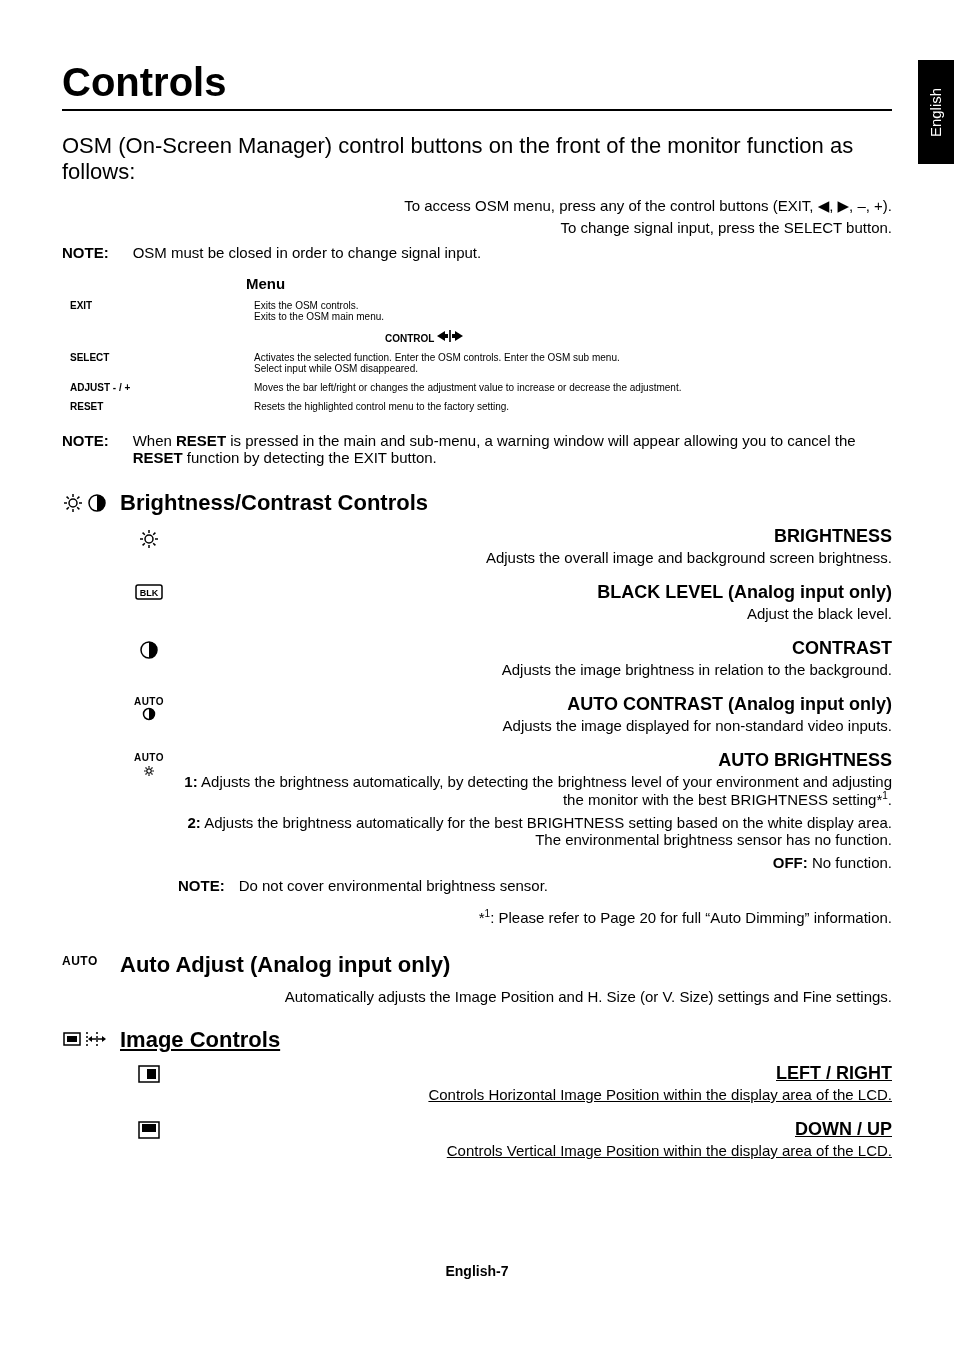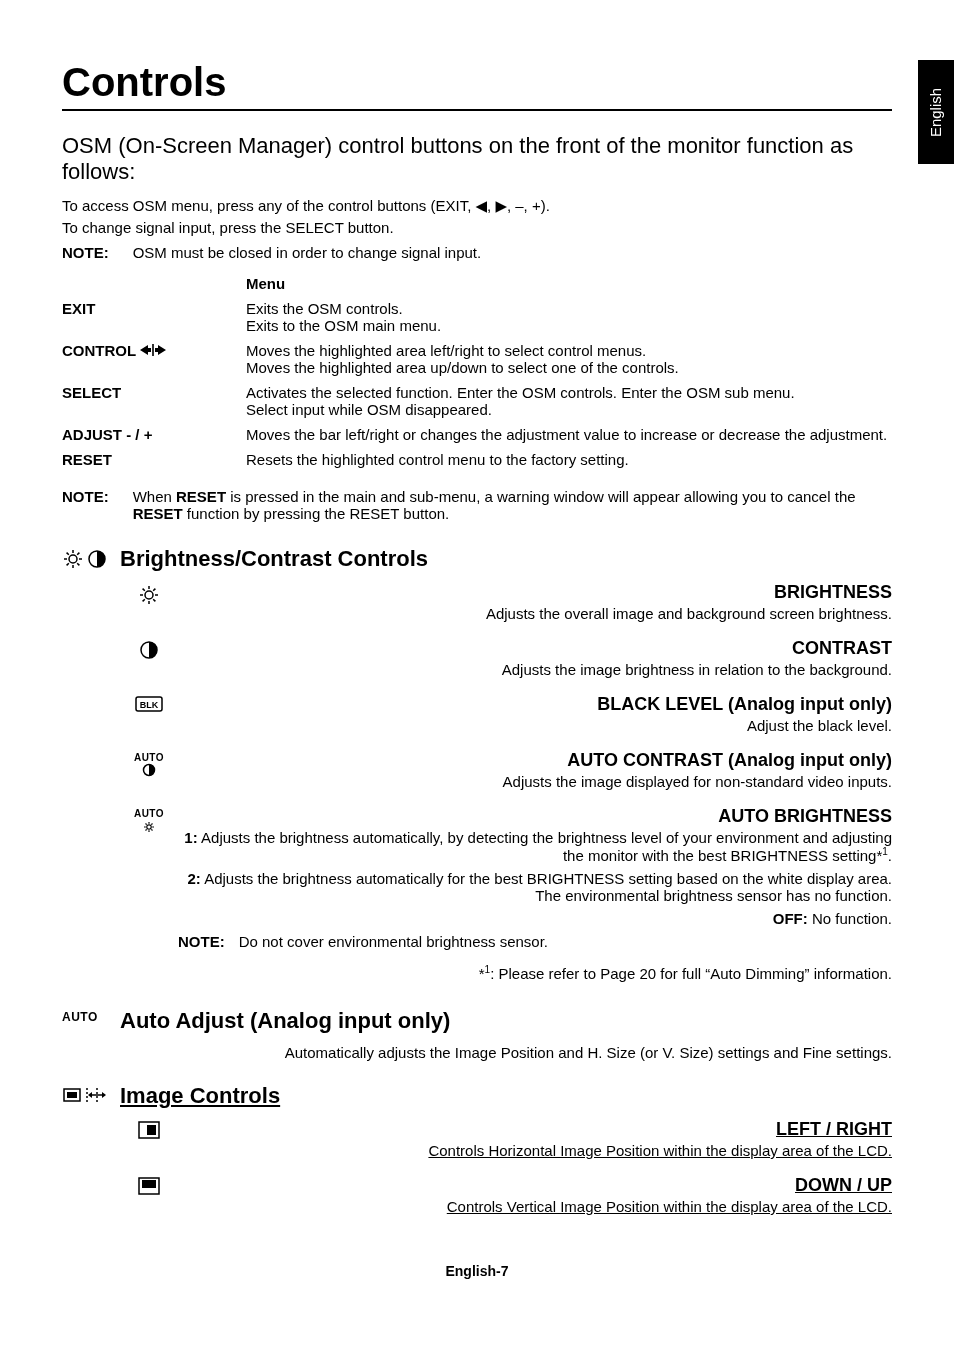--- a/index.html
+++ b/index.html
@@ -41,39 +41,40 @@
     margin-bottom: 22px;
   }
   h2.sub {
     font-size: 22px;
     font-weight: normal;
     margin: 0 0 12px 0;
   }
   .para {
     font-size: 15px;
     margin: 4px 0;
+    text-align: right;
   }
   .note-row {
     display: flex;
     gap: 24px;
     margin: 8px 0 12px 0;
     font-size: 15px;
   }
   .note-label { font-weight: bold; white-space: nowrap; }
   .menu-heading {
     font-weight: bold;
     font-size: 15px;
     margin-left: 184px;
     margin-top: 14px;
     margin-bottom: 8px;
   }
   .ctrl-row {
     display: flex;
-    font-size: 15px;
-    margin: 8px 0;
+    font-size: 10px;
+    margin: 8px 8px;
     justify-content: center;
   }
   .ctrl-label {
     font-weight: bold;
     width: 184px;
     flex-shrink: 0;
   }
   .ctrl-desc { flex: 1; }
 
   .reset-note {
@@ -174,24 +175,20 @@
   </div>
 
   <div class="ctrl-row">
     <div class="ctrl-label">
       <span>CONTROL </span><span class="ico-arrows"><svg viewBox="0 0 26 12">
             <polygon points="0,6 8,1 8,4 11,4 11,8 8,8 8,11" fill="#000"></polygon>
             <polygon points="26,6 18,1 18,4 15,4 15,8 18,8 18,11" fill="#000"></polygon>
             <rect x="12.2" y="0" width="1.6" height="12" fill="#000"></rect>
           </svg></span>
     </div>
-    <div class="ctrl-desc">
-      <div>Moves the highlighted area left/right to select control menus.</div>
-      <div>Moves the highlighted area up/down to select one of the controls.</div>
-    </div>
   </div>
 
   <div class="ctrl-row">
     <div class="ctrl-label">SELECT</div>
     <div class="ctrl-desc">
       <div>Activates the selected function. Enter the OSM controls. Enter the OSM sub menu.</div>
       <div>Select input while OSM disappeared.</div>
     </div>
   </div>
 
@@ -201,21 +198,21 @@
   </div>
 
   <div class="ctrl-row">
     <div class="ctrl-label">RESET</div>
     <div class="ctrl-desc">Resets the highlighted control menu to the factory setting.</div>
   </div>
 
   <div class="reset-note">
     <div class="note-label">NOTE:</div>
     <div class="reset-note-body">
-      <span>When </span><b>RESET</b><span> is pressed in the main and sub-menu, a warning window will appear allowing you to cancel the </span><b>RESET</b><span> function by pressing the RESET button.</span>
+      <span>When </span><b>RESET</b><span> is pressed in the main and sub-menu, a warning window will appear allowing you to cancel the </span><b>RESET</b><span> function by detecting the EXIT button.</span>
     </div>
   </div>
 
   <div class="section">
     <div class="section-col">
       <svg width="46" height="22" viewBox="0 0 46 22">
         <g transform="translate(11,11)">
           <circle r="4" fill="none" stroke="#000" stroke-width="1.5"></circle>
           <line x1="0" y1="-9" x2="0" y2="-6" stroke="#000" stroke-width="1.5"></line>
           <line x1="0" y1="9" x2="0" y2="6" stroke="#000" stroke-width="1.5"></line>
@@ -252,41 +249,41 @@
           </svg>
         </div>
         <div class="item-body">
           <div class="item-title">BRIGHTNESS</div>
           <p>Adjusts the overall image and background screen brightness.</p>
         </div>
       </div>
 
       <div class="item">
         <div class="item-col">
+          <svg width="28" height="16" viewBox="0 0 28 16">
+            <rect x="1" y="1" width="26" height="14" rx="2" fill="none" stroke="#000" stroke-width="1.5"></rect>
+            <text x="14" y="12" text-anchor="middle" font-size="9" font-weight="bold" font-family="Arial">BLK</text>
+          </svg>
+        </div>
+        <div class="item-body">
+          <div class="item-title">BLACK LEVEL (Analog input only)</div>
+          <p>Adjust the black level.</p>
+        </div>
+      </div>
+
+      <div class="item">
+        <div class="item-col">
           <svg width="20" height="20" viewBox="0 0 20 20">
             <circle cx="10" cy="10" r="8" fill="none" stroke="#000" stroke-width="1.5"></circle>
             <path d="M10,2 A8,8 0 0,1 10,18 Z" fill="#000"></path>
           </svg>
         </div>
         <div class="item-body">
           <div class="item-title">CONTRAST</div>
           <p>Adjusts the image brightness in relation to the background.</p>
-        </div>
-      </div>
-
-      <div class="item">
-        <div class="item-col">
-          <svg width="28" height="16" viewBox="0 0 28 16">
-            <rect x="1" y="1" width="26" height="14" rx="2" fill="none" stroke="#000" stroke-width="1.5"></rect>
-            <text x="14" y="12" text-anchor="middle" font-size="9" font-weight="bold" font-family="Arial">BLK</text>
-          </svg>
-        </div>
-        <div class="item-body">
-          <div class="item-title">BLACK LEVEL (Analog input only)</div>
-          <p>Adjust the black level.</p>
         </div>
       </div>
 
       <div class="item">
         <div class="item-col">
           <div style="text-align:center;">
             <div class="auto-label">AUTO</div>
             <svg width="14" height="14" viewBox="0 0 14 14">
                 <circle cx="7" cy="7" r="5.5" fill="none" stroke="#000" stroke-width="1.5"></circle>
                 <path d="M7,1.5 A5.5,5.5 0 0,1 7,12.5 Z" fill="#000"></path>

